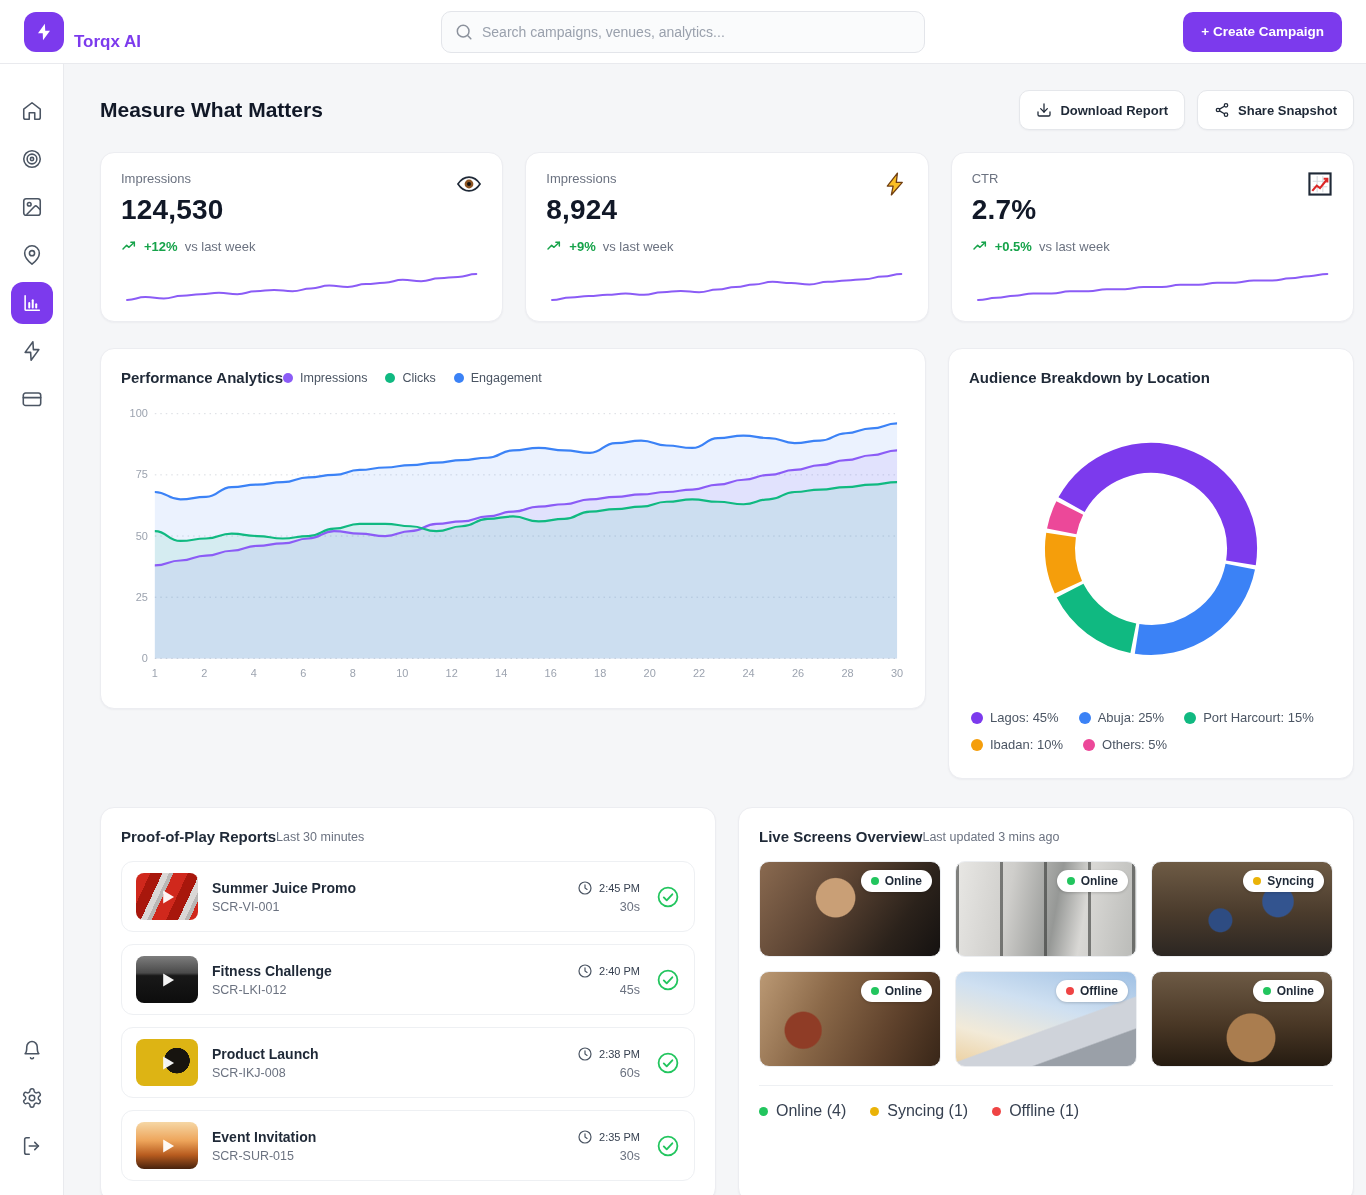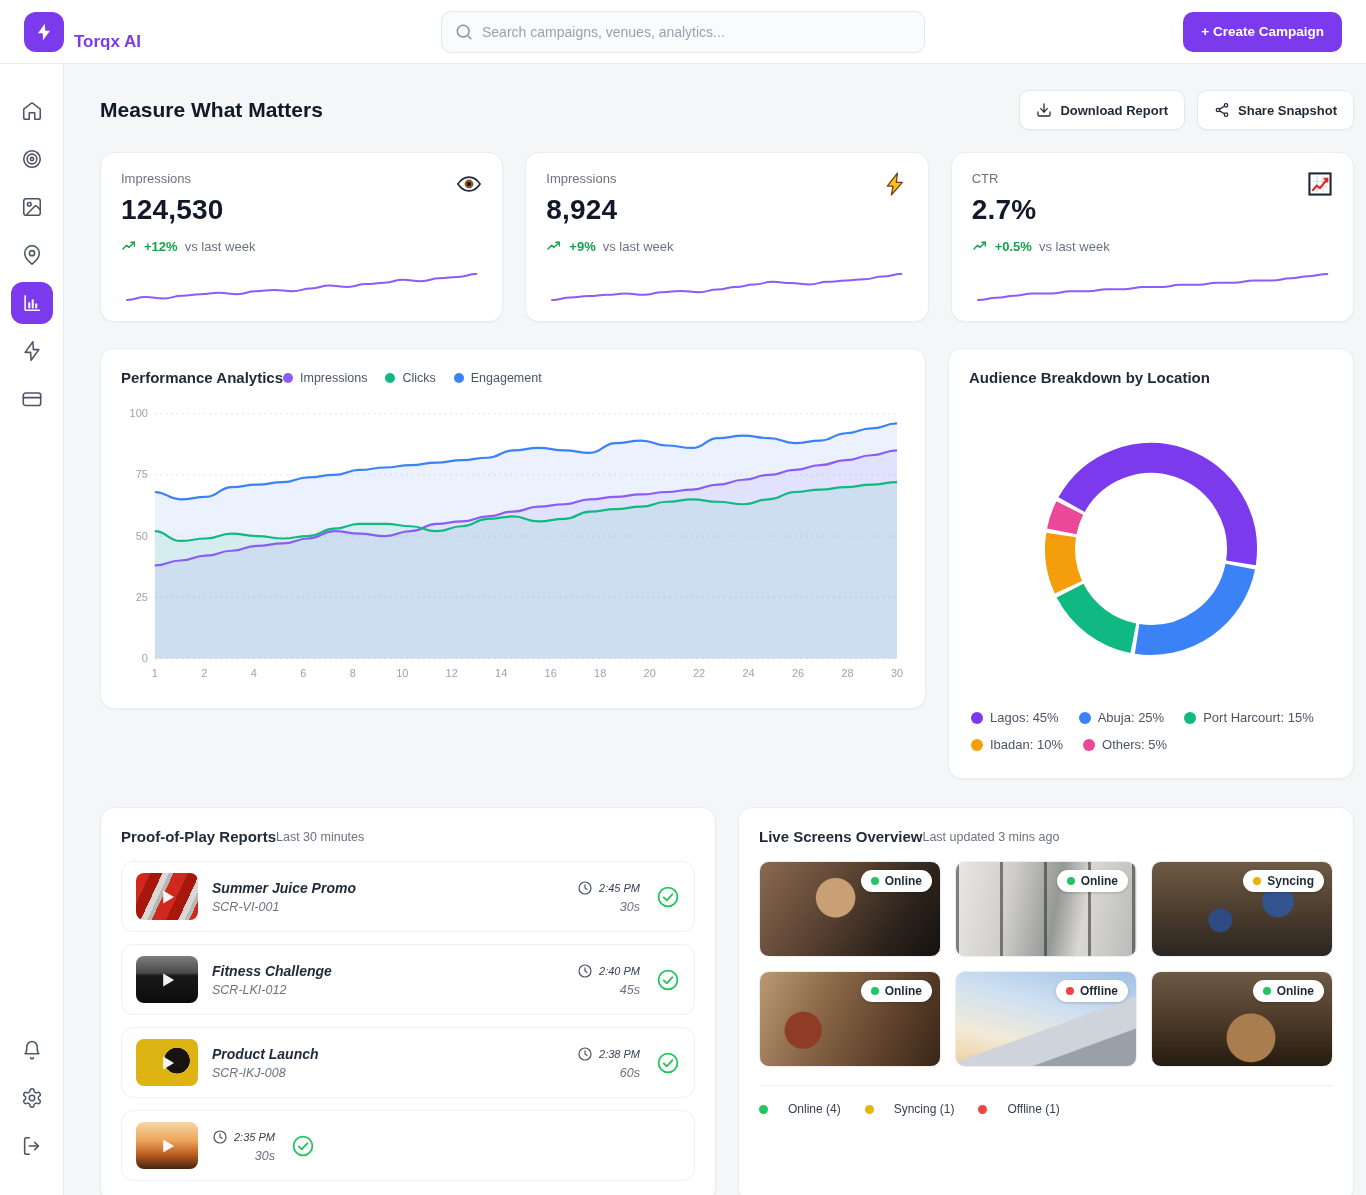--- a/index.html
+++ b/index.html
@@ -59,21 +59,21 @@
 
   .audience-card { padding:20px; }
   .donut-wrap { display:flex; justify-content:center; margin:42px 0 40px; }
   .donut-legend { display:flex; flex-wrap:wrap; gap:12px 20px; padding:0 2px 6px; }
   .donut-legend .legend-item { font-size:13px; }
   .donut-legend .legend-dot { width:12px; height:12px; }
 
   
   .bottom-grid { display:grid; grid-template-columns:1fr 1fr; gap:22px; margin-top:28px; }
   .pop-card, .live-card { padding:20px; min-height:376px; }
-  .pop-list { margin-top:16px; display:flex; flex-direction:column; gap:12px;font-style:italic; }
+  .pop-list { margin-top:16px; display:flex; flex-direction:column; gap:12px; }
   .pop-row { display:flex; align-items:center; gap:14px; border:1px solid #eef0f3; border-radius:12px; padding:11px 14px; cursor:pointer; }
   .thumb { width:62px; height:47px; border-radius:8px; position:relative; flex-shrink:0; overflow:hidden; }
   .thumb .play-ov { position:absolute; inset:0; display:flex; align-items:center; justify-content:center; }
   .thumb-cola { background:repeating-linear-gradient(115deg,#d0281c 0 13px,#a8170c 13px 24px,#dad8d6 24px 30px,#b9b7b5 30px 34px); }
   .thumb-fitness { background:linear-gradient(180deg,#7d7d7d 0%,#4a4a4a 36%,#181818 42%,#0d0d0d 100%); }
   .thumb-launch { background:radial-gradient(circle at 66% 46%,#17140f 0 26%,rgba(0,0,0,0) 27%),radial-gradient(circle at 66% 46%,rgba(0,0,0,0) 0 15%,#16130e 16% 26%,rgba(0,0,0,0) 27%),#ddb414; }
   .thumb-concert { background:linear-gradient(180deg,#f6d7a5 0%,#eda45a 40%,#b85c1f 70%,#47220d 100%); }
   .pop-info { flex:1; min-width:0; }
   .pop-name { font-size:14px; font-weight:bold; color:#1f2937; }
   .pop-code { font-size:12.5px; color:#6b7280; margin-top:4px; }
@@ -88,21 +88,21 @@
   .dot { width:8px; height:8px; border-radius:50%; }
   .scene-studio { background:radial-gradient(circle at 42% 38%,#c99f76 0 16%,rgba(0,0,0,0) 17%),linear-gradient(125deg,#8a6a50 0%,#5c4433 40%,#2b221b 75%,#141110 100%); }
   .scene-office { background:repeating-linear-gradient(90deg,rgba(42,44,42,.55) 0 3px,rgba(0,0,0,0) 3px 44px),linear-gradient(100deg,#e9e8e5 0%,#cfcecb 30%,#969896 55%,#d9d8d5 70%,#b9bab7 100%); }
   .scene-store { background:radial-gradient(circle at 70% 42%,#33548f 0 11%,rgba(0,0,0,0) 12%),radial-gradient(circle at 38% 62%,#2e4c82 0 9%,rgba(0,0,0,0) 10%),linear-gradient(180deg,#6e5b45 0%,#4a3b2c 55%,#2b2622 100%); }
   .scene-cafe { background:radial-gradient(circle at 24% 62%,#8f3c26 0 12%,rgba(0,0,0,0) 13%),linear-gradient(115deg,#bb9974 0%,#8a6848 35%,#5f422c 70%,#38261а 100%); }
   .scene-cafe { background:radial-gradient(circle at 24% 62%,#8f3c26 0 12%,rgba(0,0,0,0) 13%),linear-gradient(115deg,#bb9974 0%,#8a6848 35%,#5f422c 70%,#382618 100%); }
   .scene-airplane { background:linear-gradient(160deg,rgba(0,0,0,0) 56%,#cfd3da 57% 76%,#9aa0a8 77%),linear-gradient(195deg,#9fc0e4 0%,#cfe0f1 40%,#f2ead8 72%,#eccf9e 100%); }
   .scene-meeting { background:radial-gradient(circle at 55% 70%,#aa7d4f 0 20%,rgba(0,0,0,0) 21%),linear-gradient(180deg,#6d5a45 0%,#4a3826 55%,#251b11 100%); }
   .live-divider { border-top:1px solid #eef0f3; margin-top:18px; }
   .summary-row { display:flex; gap:24px; padding-top:16px; }
-  .summary-item { display:flex; align-items:center; gap:20px; font-size:12px; color:#374151; }
+  .summary-item { display:flex; align-items:center; gap:8px; font-size:16px; color:#374151; }
   .summary-item .dot { width:9px; height:9px; }
 </style>
 </head>
 <body>
 
 <header class="topbar">
   <div class="brand">
     <div class="logo-badge">
       <svg class="icon-20" viewBox="0 0 24 24" fill="#fff">
           <path d="M13 2 4.8 13.4h5.7L10.8 22l8.4-11.4h-5.7z"></path>
@@ -470,20 +470,24 @@
   </div>
 
   <div class="pop-row">
     <div class="thumb thumb-concert">
       <span class="play-ov">
                 <svg viewBox="0 0 24 24" width="26" height="26">
                   <path d="M8.5 6v12l10-6z" fill="#fff" opacity="0.95"></path>
                 </svg>
               </span>
     </div>
+    <div class="pop-info">
+      <div class="pop-name">Event Invitation</div>
+      <div class="pop-code">SCR-SUR-015</div>
+    </div>
     <div class="pop-right">
       <div class="pop-time">
         <span class="icon-16"><svg viewBox="0 0 24 24" width="100%" height="100%">
                     <circle cx="12" cy="12" r="9" fill="none" stroke="#4b5563" stroke-width="1.8"></circle>
                     <path d="M12 7.2V12l3.1 2.1" fill="none" stroke="#4b5563" stroke-width="1.8" stroke-linecap="round"></path>
                   </svg></span>
         <span>2:35 PM</span>
       </div>
       <div class="pop-dur">30s</div>
     </div>

